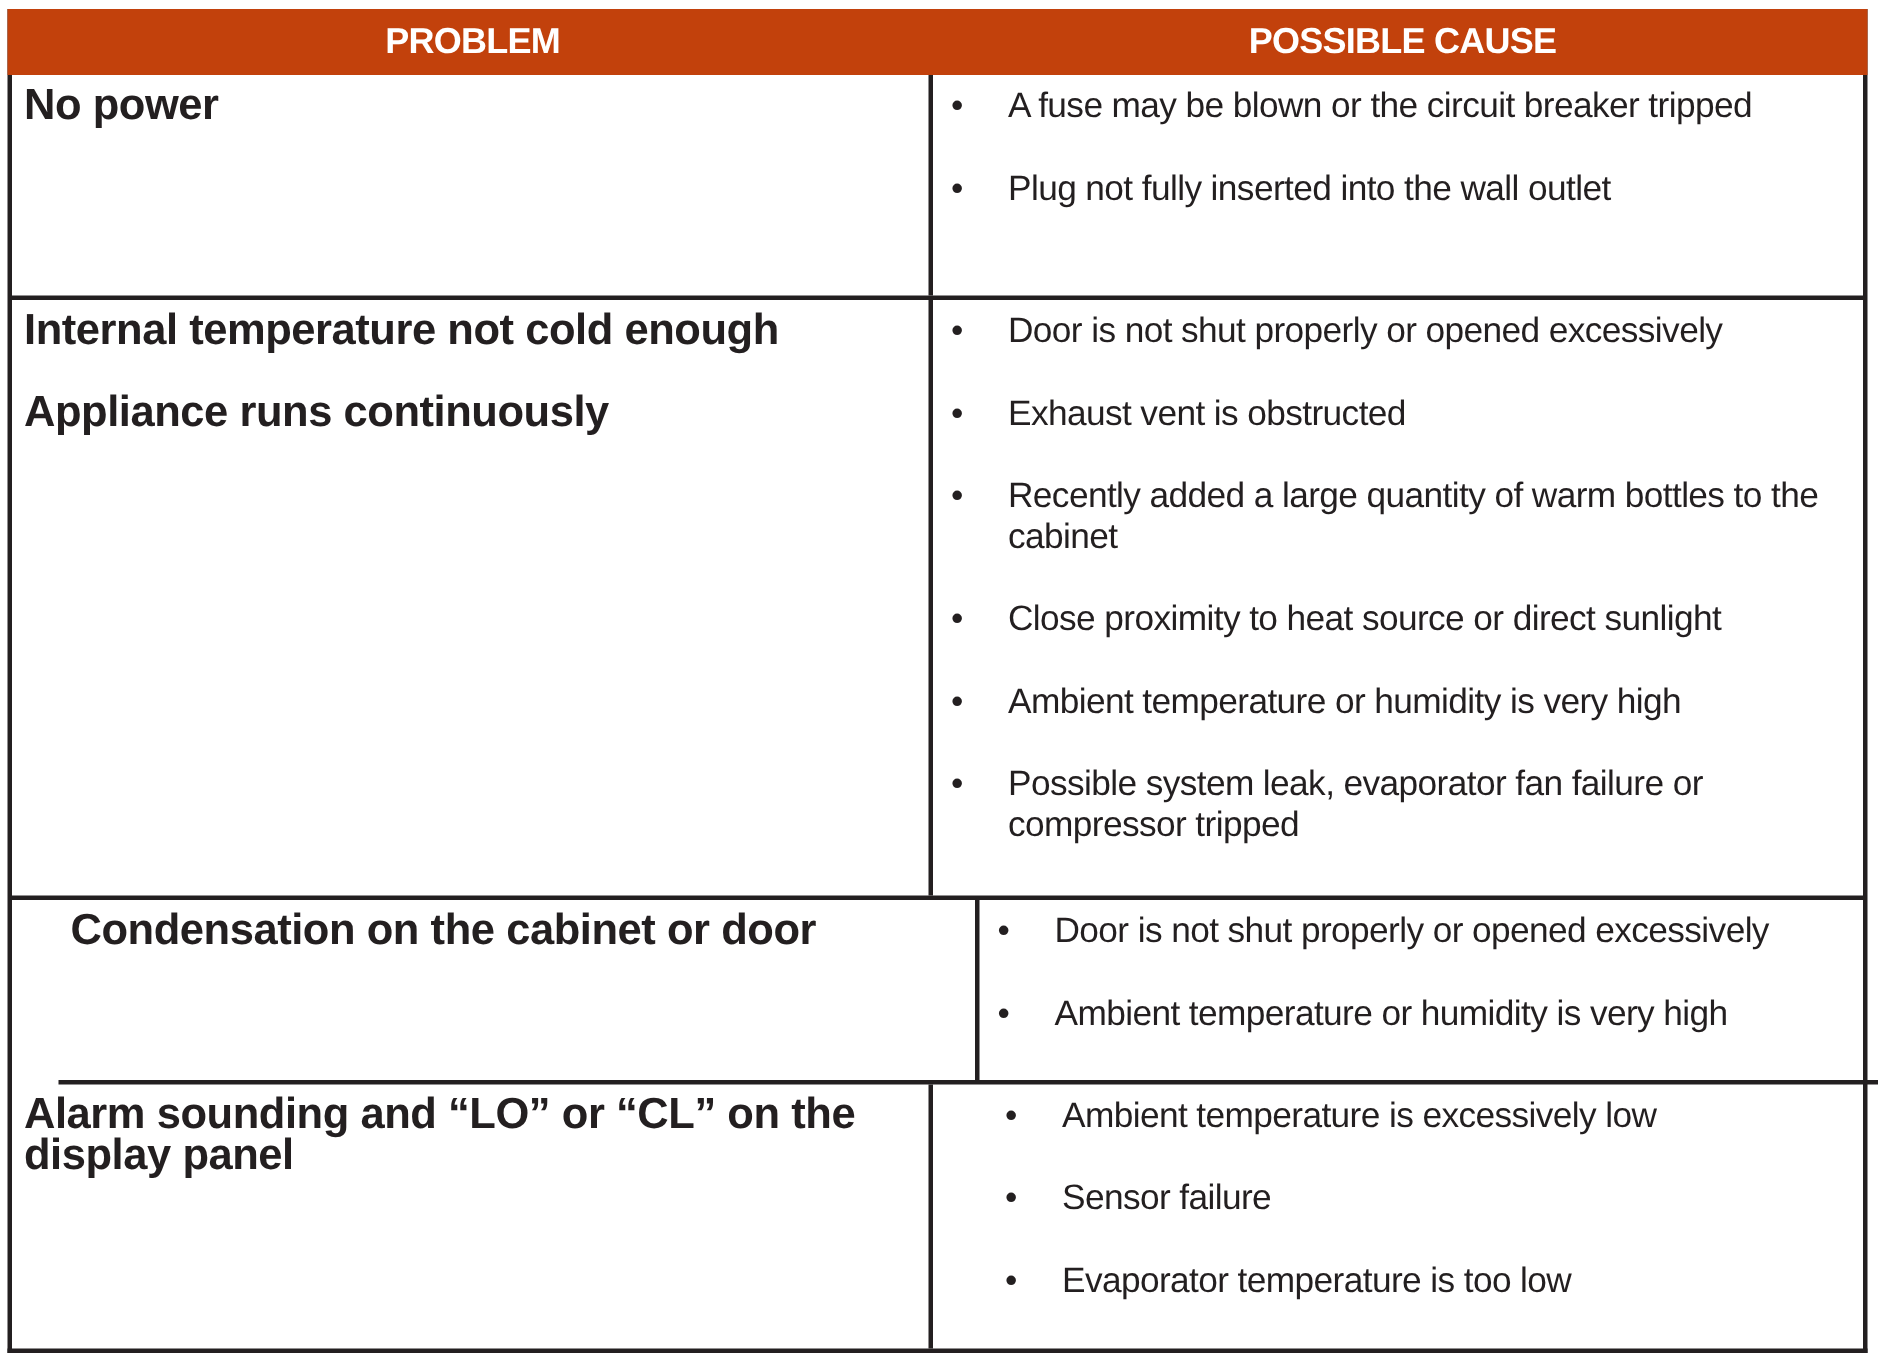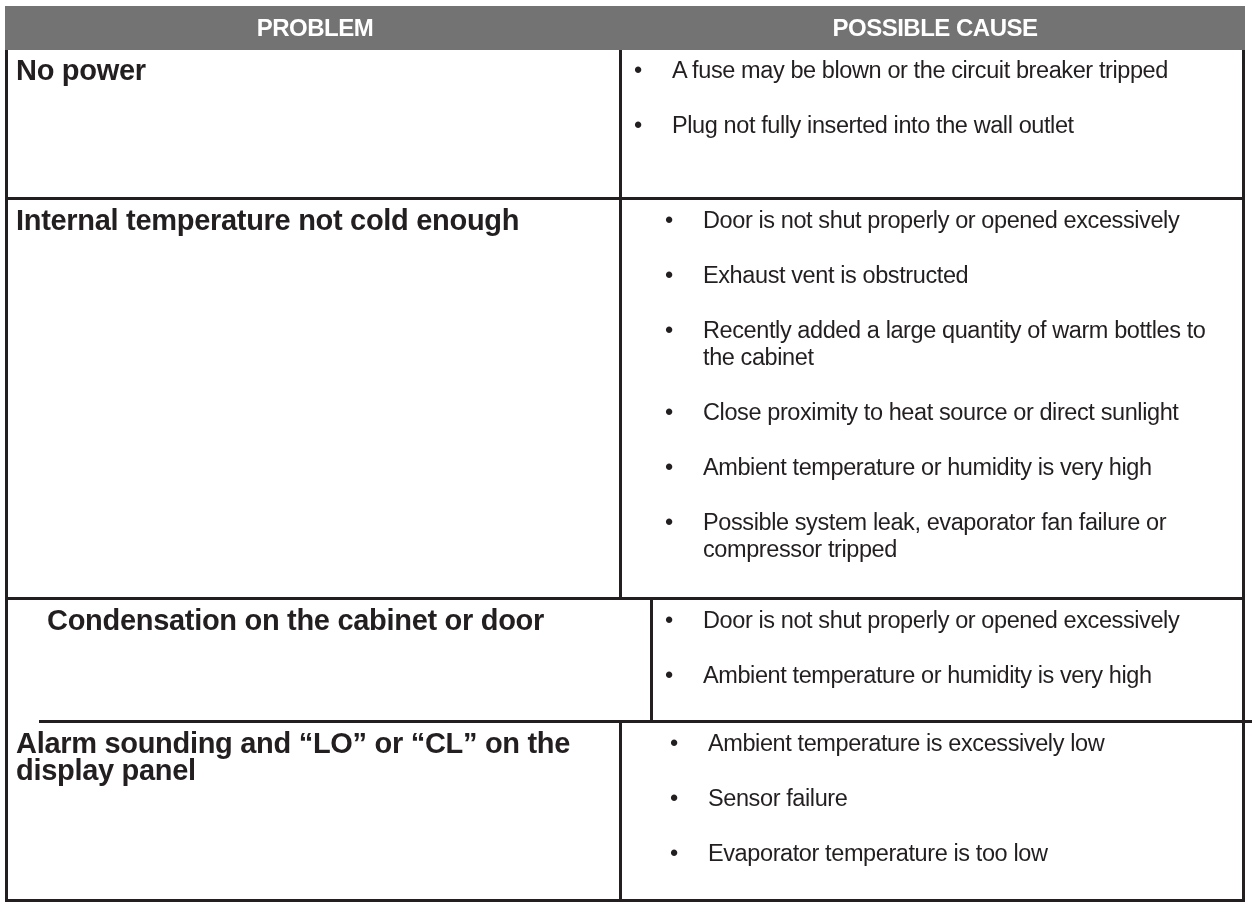--- a/index.html
+++ b/index.html
@@ -1,21 +1,21 @@
 <!DOCTYPE html>
 <html><head>
   <meta charset="utf-8">
   <style>
     html, body { margin: 0; padding: 0; background: #ffffff; }
     body { width: 1252px; height: 907px; position: relative; overflow: hidden;
            font-family: "Liberation Sans", "DejaVu Sans", sans-serif; color: #231f20; }
     .tbl { position: absolute; left: 5px; top: 6px; width: 1240px; height: 896px;
            box-sizing: border-box; border: 3px solid #231f20; border-top: none; }
     .hdr { position: absolute; left: -3px; top: 0; width: 1240px; height: 44px;
-           background: #737373; display: flex; }
+           background: #c2410c; display: flex; }
     .hdr .hcell { color: #ffffff; font-weight: bold; font-size: 24px; letter-spacing: -0.5px;
                   display: flex; align-items: center; justify-content: center; height: 44px; }
     .hdr .hcell.c1 { width: 620px; }
     .hdr .hcell.c2 { width: 620px; }
     .row { position: absolute; left: 0; width: 1234px; box-sizing: border-box;
            border-bottom: 3px solid #231f20; display: flex; }
     .row.last { border-bottom: none; }
     .cell-problem { width: 614px; box-sizing: border-box; border-right: 3px solid #231f20;
                     padding: 7px 8px 0 8px; }
     .cell-cause { flex: 1; box-sizing: border-box; padding: 7px 8px 0 8px; }
@@ -44,23 +44,24 @@
         <span class="bullet">•</span>
         <span class="cause-text">A fuse may be blown or the circuit breaker tripped</span>
       </div>
       <div class="cause-item">
         <span class="bullet">•</span>
         <span class="cause-text">Plug not fully inserted into the wall outlet</span>
       </div>
     </div>
   </div>
 
-  <div class="row" style="top:194px;height:400px;gap:31px;">
+  <div class="row" style="top:194px;height:400px;">
     <div class="cell-problem">
       <div class="problem-line">Internal temperature not cold enough</div>
+      <div class="problem-line">Appliance runs continuously</div>
     </div>
     <div class="cell-cause">
       <div class="cause-item">
         <span class="bullet">•</span>
         <span class="cause-text">Door is not shut properly or opened excessively</span>
       </div>
       <div class="cause-item">
         <span class="bullet">•</span>
         <span class="cause-text">Exhaust vent is obstructed</span>
       </div>

